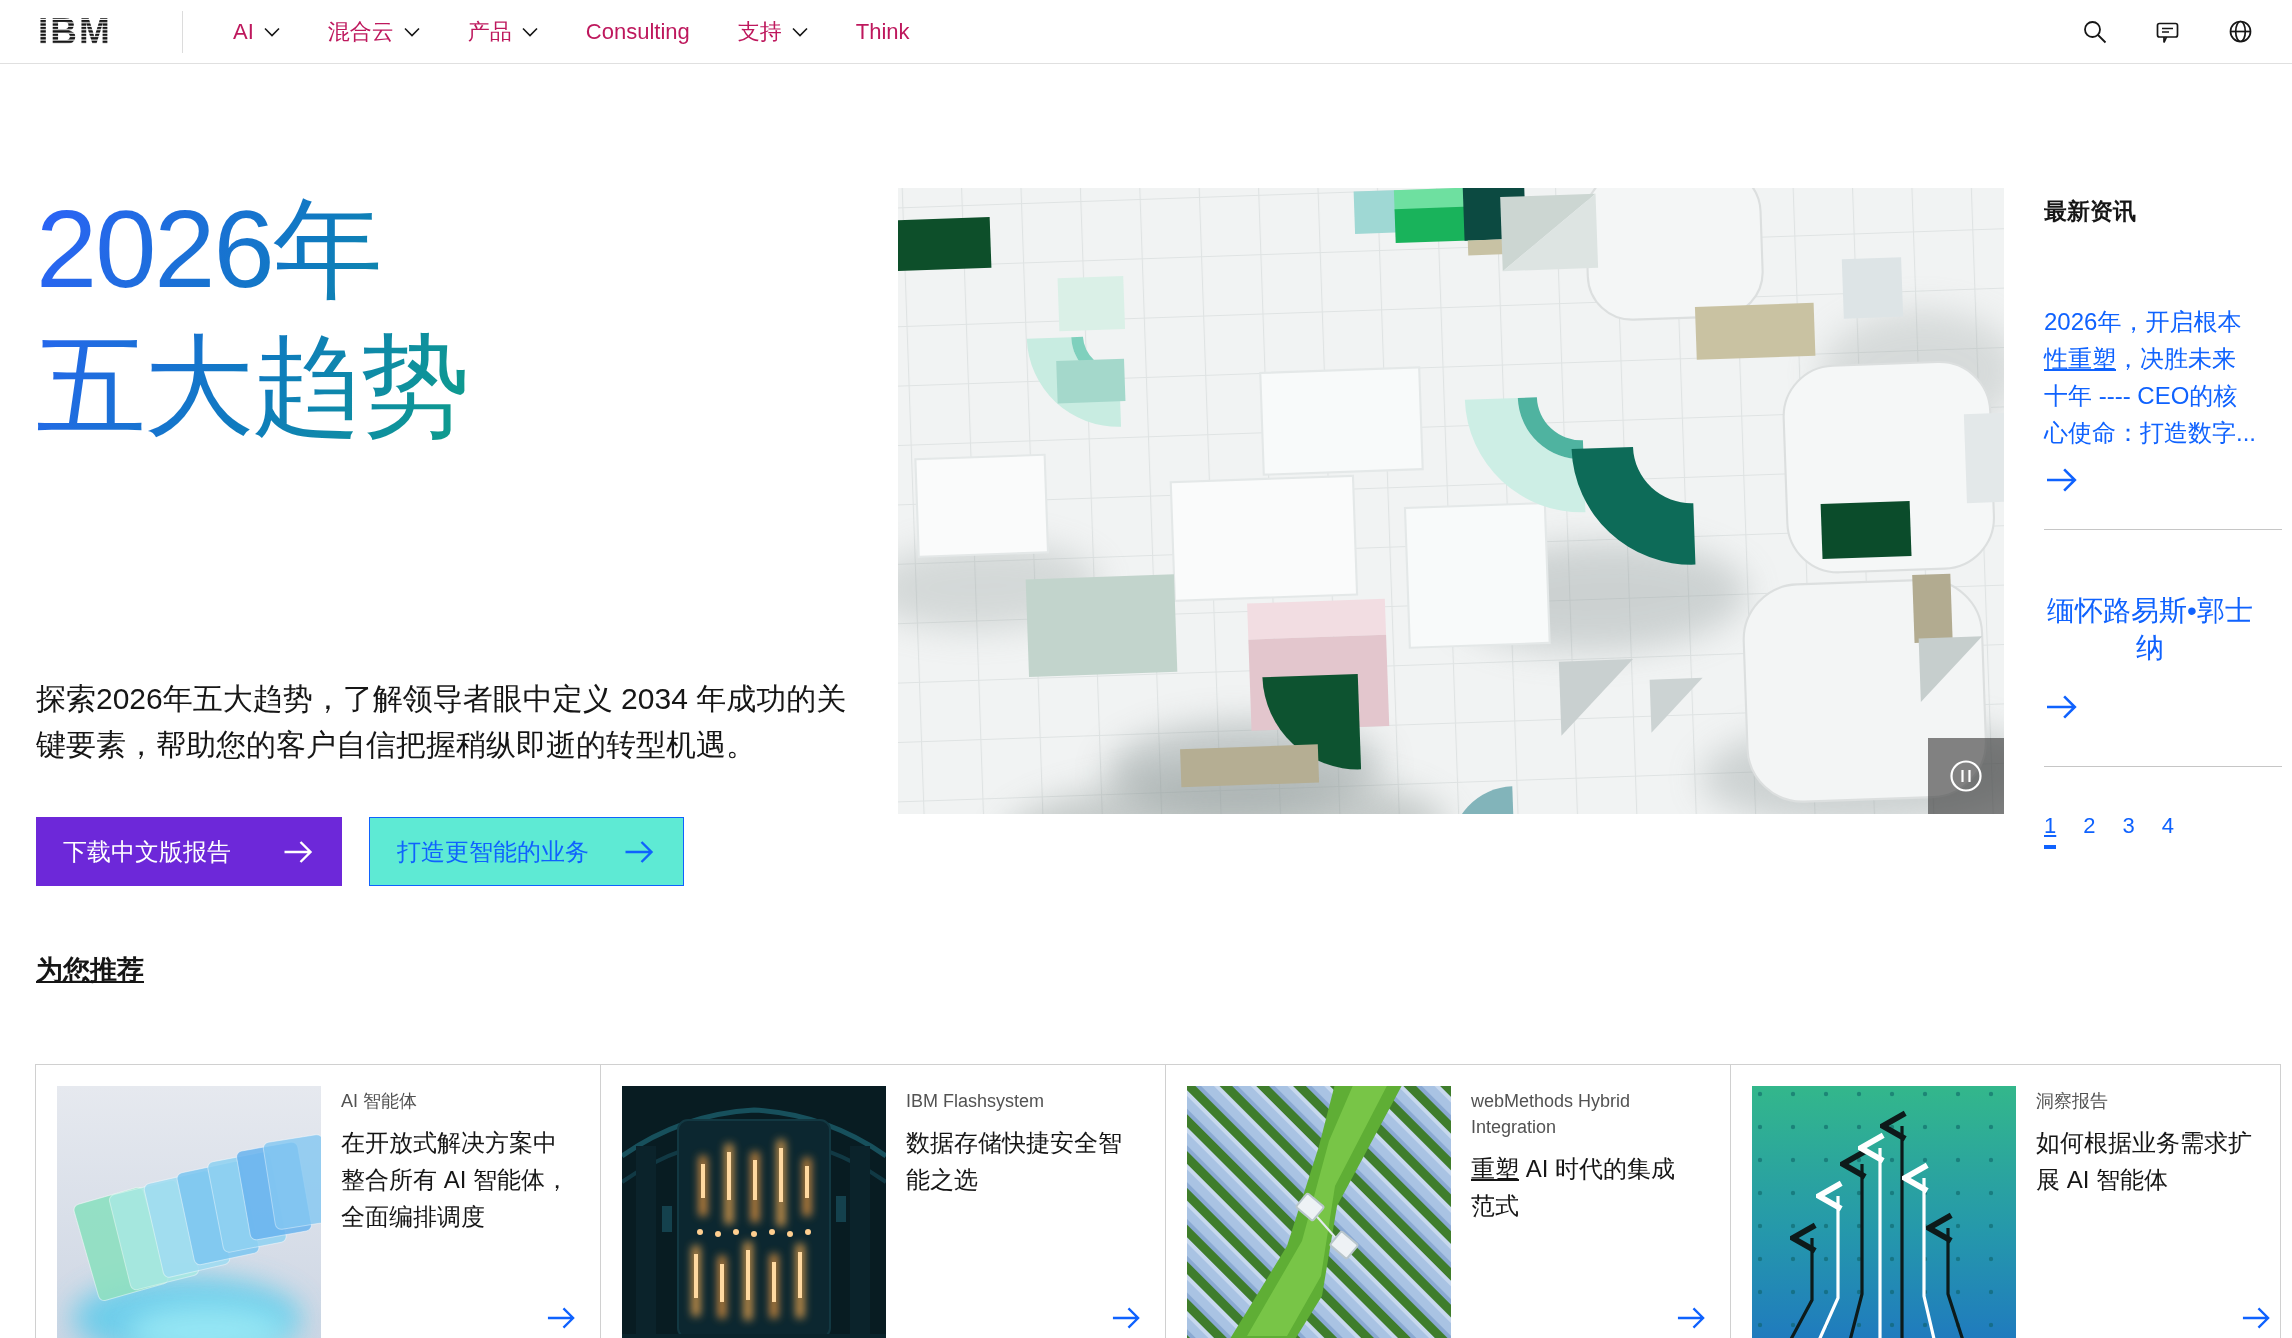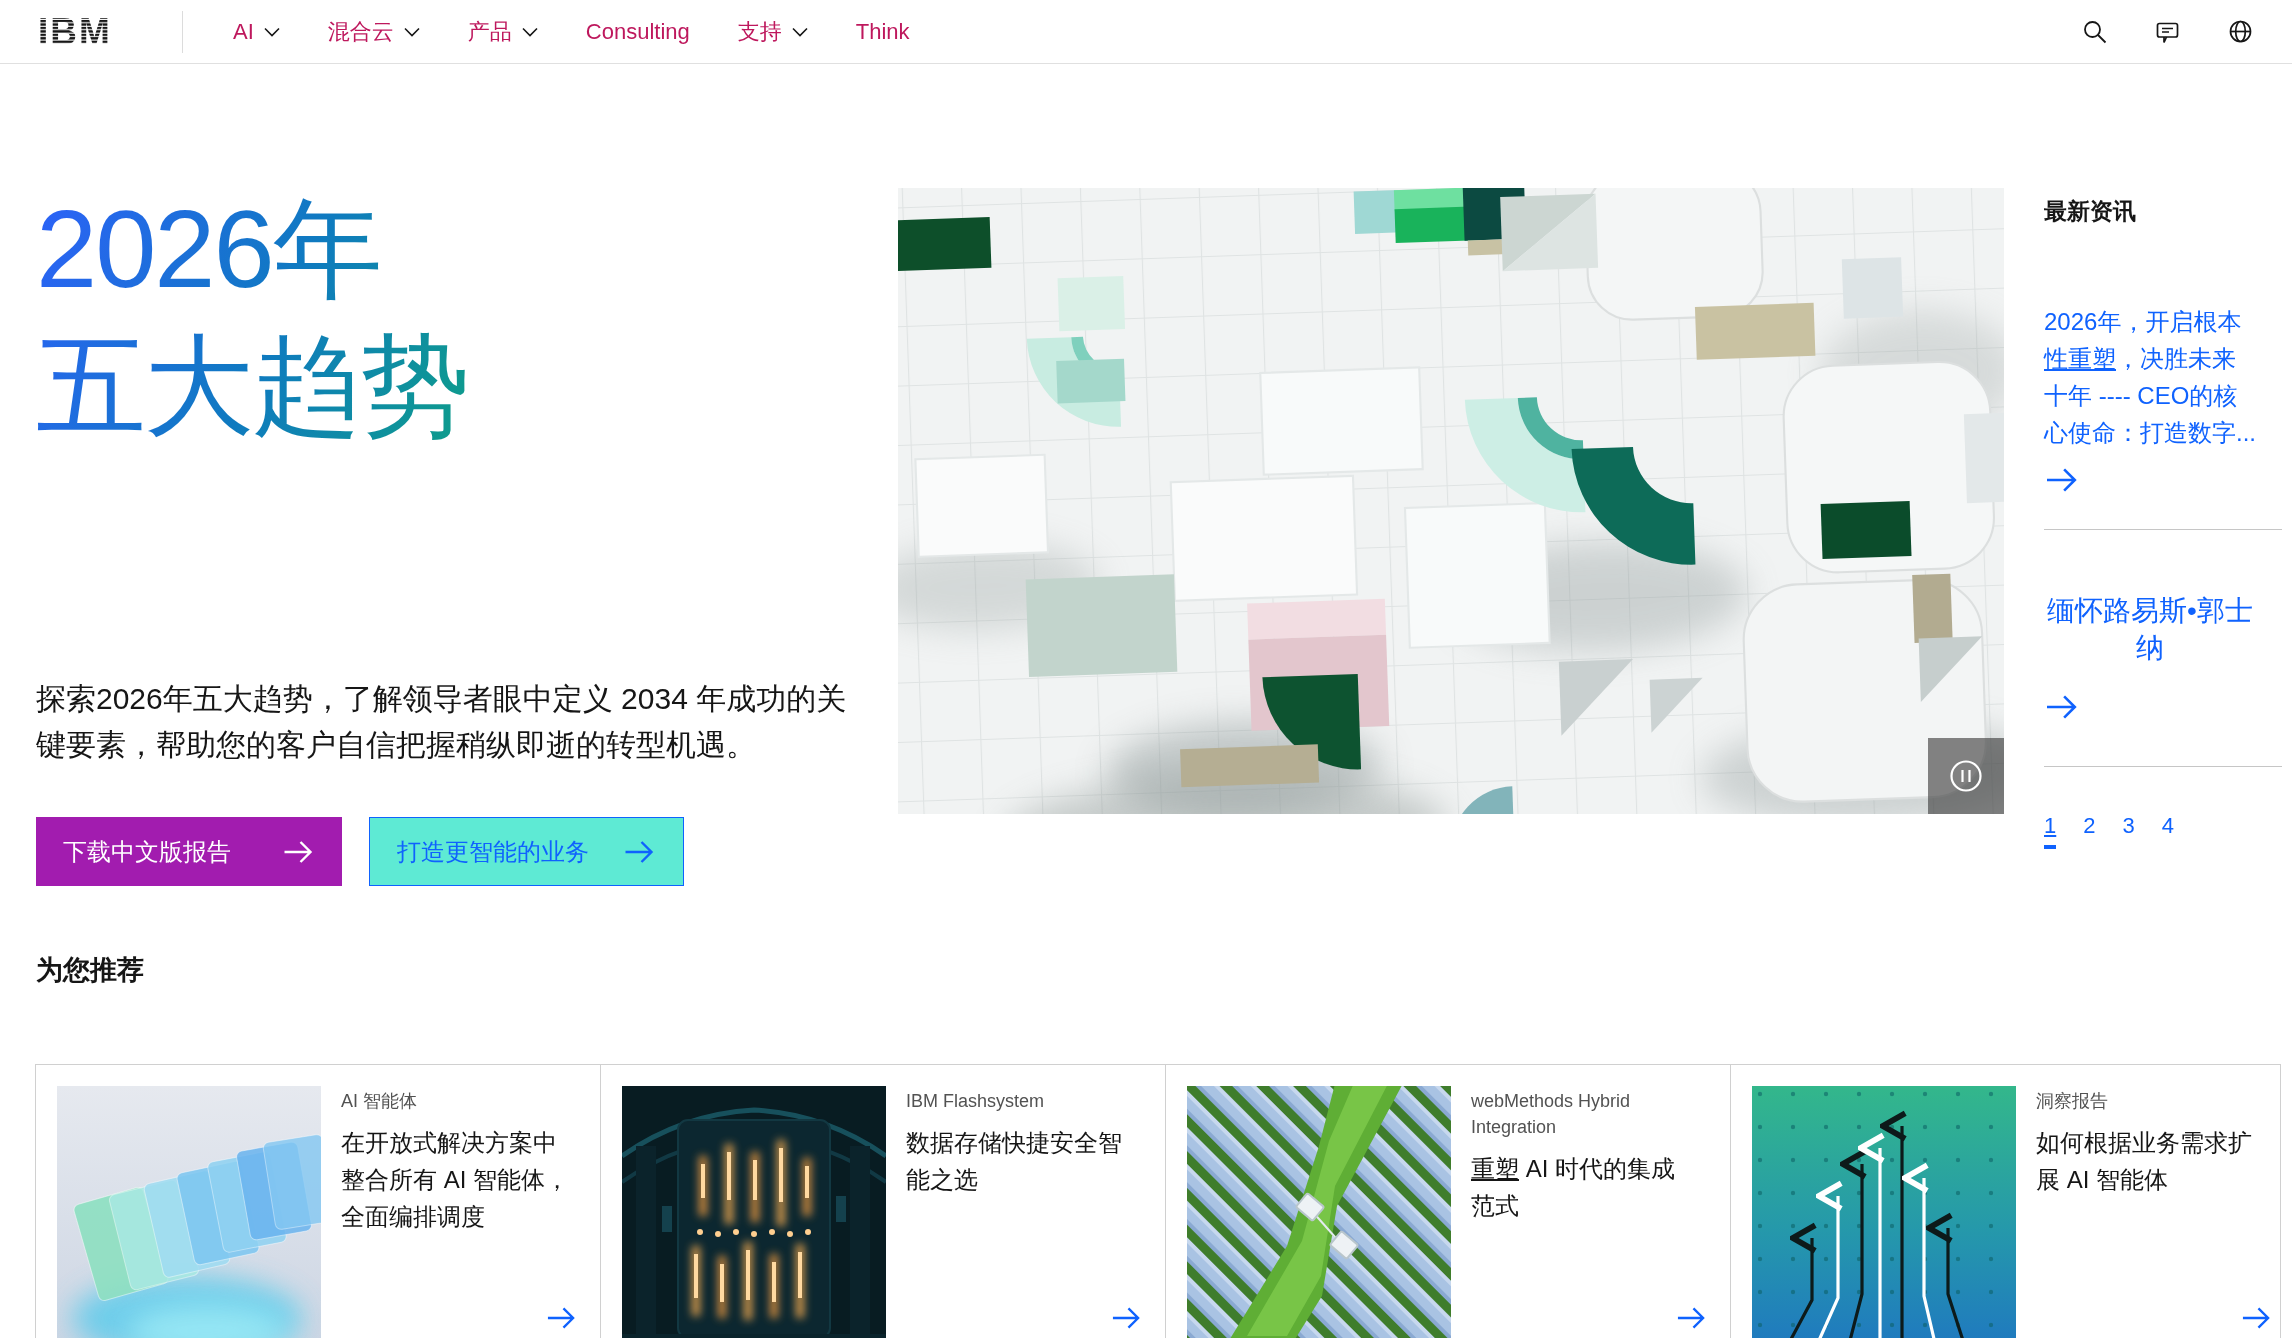--- a/index.html
+++ b/index.html
@@ -20,21 +20,21 @@
 
   
   .hero { position:relative; height:886px; }
   .hero-title { position:absolute; left:36px; top:116px; font-size:110px; line-height:137px; font-weight:300; letter-spacing:-2px;
     background:linear-gradient(115deg,#2b63f6 4%,#0f7ac0 55%,#0e9b8d 96%);
     -webkit-background-clip:text; background-clip:text; -webkit-text-fill-color:transparent; color:#0e9b8d; }
   .hero-desc { position:absolute; left:36px; top:612px; width:812px; font-size:30px; line-height:46px; color:#161616; }
   .hero-ctas { position:absolute; left:36px; top:753px; display:flex; gap:27px; }
   .btn { height:69px; display:flex; align-items:center; justify-content:space-between; padding:0 27px; font-size:24px; cursor:pointer; border:none; background:none; font-family:inherit; }
   .btn .arrow { width:33px; height:28px; }
-  .btn-primary { width:306px; background:#a21caf; color:#fff; }
+  .btn-primary { width:306px; background:#6d28d9; color:#fff; }
   .btn-secondary { width:315px; background:#5eead4; border:1.5px solid #0f62fe; color:#0f62fe; }
 
   .hero-media { position:absolute; left:898px; top:124px; width:1106px; height:626px; overflow:hidden; }
   .pause-btn { position:absolute; right:0; bottom:0; width:76px; height:76px; background:rgba(58,58,58,.62); border:none; cursor:pointer; display:flex; align-items:center; justify-content:center; }
 
   
   .news { position:absolute; left:2044px; top:124px; width:238px; }
   .news h3 { font-size:23px; font-weight:bold; margin-top:8px; }
   .news-item1 { display:block; margin-top:76px; width:212px; font-size:24px; line-height:37px; color:#0f62fe; cursor:pointer; }
   .news-item2 { display:block; padding-top:62px; width:212px; font-size:28px; line-height:37px; color:#0f62fe; cursor:pointer;text-align:center; }
@@ -43,21 +43,21 @@
   .news-arrow.a1 { margin-top:14px; }
   .news-arrow.a2 { margin-top:26px; }
   .news hr { border:none; border-top:1px solid #c6c6c6; }
   .news hr.h1 { margin-top:34px; }
   .news hr.h2 { margin-top:44px; }
   .pager { margin-top:46px; display:flex; gap:27px; font-size:22px; }
   .pager a { color:#0f62fe; cursor:pointer; padding-bottom:6px; }
   .pager a.active { text-decoration:underline; border-bottom:4px solid #0f62fe; }
 
   
-  .rec-heading { position:absolute; left:36px; top:952px; font-size:27px; font-weight:bold; }
+  .rec-heading { position:absolute; left:36px; top:952px; font-size:27px; font-weight:bold;text-decoration:underline; }
   .cards { position:absolute; left:35px; top:1064px; width:2246px; height:292px; border:1px solid #d0d0d0; border-bottom:none; display:grid; grid-template-columns:repeat(4,1fr); background:#fff; }
   .card { padding:21px; display:flex; border-right:1px solid #d0d0d0; cursor:pointer; }
   .card:last-child { border-right:none; }
   .card-img { width:264px; height:264px; flex:none; overflow:hidden; }
   .card-img svg { display:block; }
   .card-body { margin-left:20px; position:relative; flex:1; }
   .card-eyebrow { font-size:18px; line-height:26px; color:#525252; margin-top:2px; width:238px; }
   .card-title { font-size:24px; line-height:37px; color:#161616; margin-top:10px; width:238px; }
   .card-title.narrow { width:226px; }
   .card-arrow { position:absolute; right:2px; top:218px; width:31px; height:28px; color:#0f62fe; }

